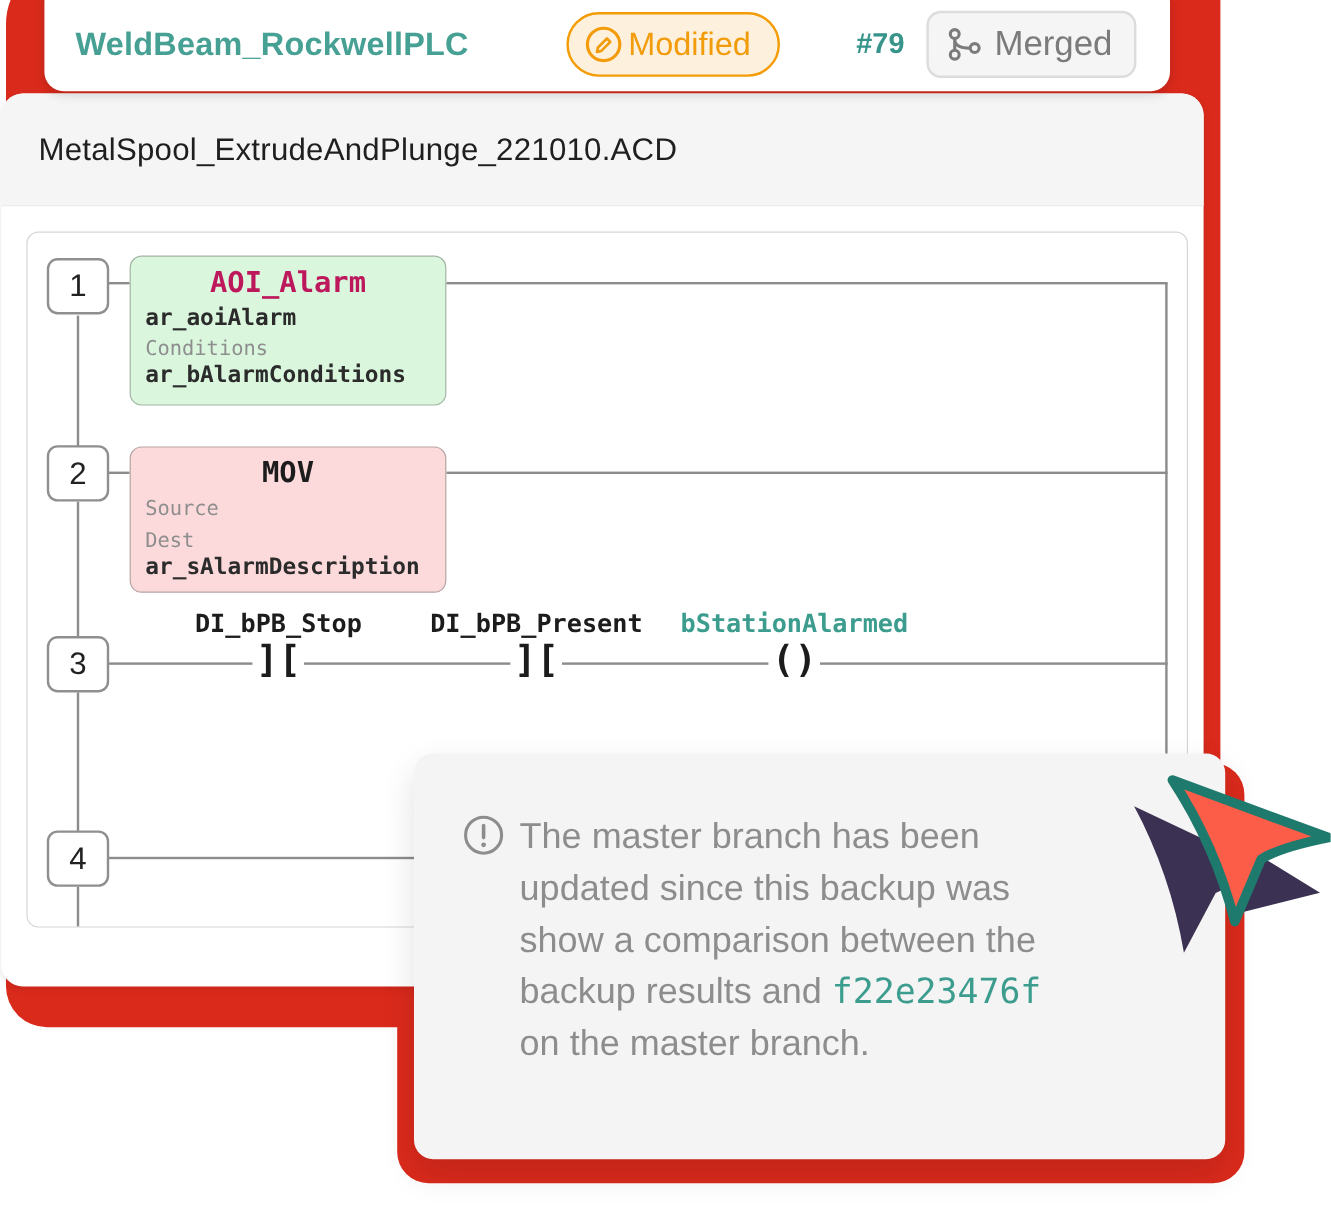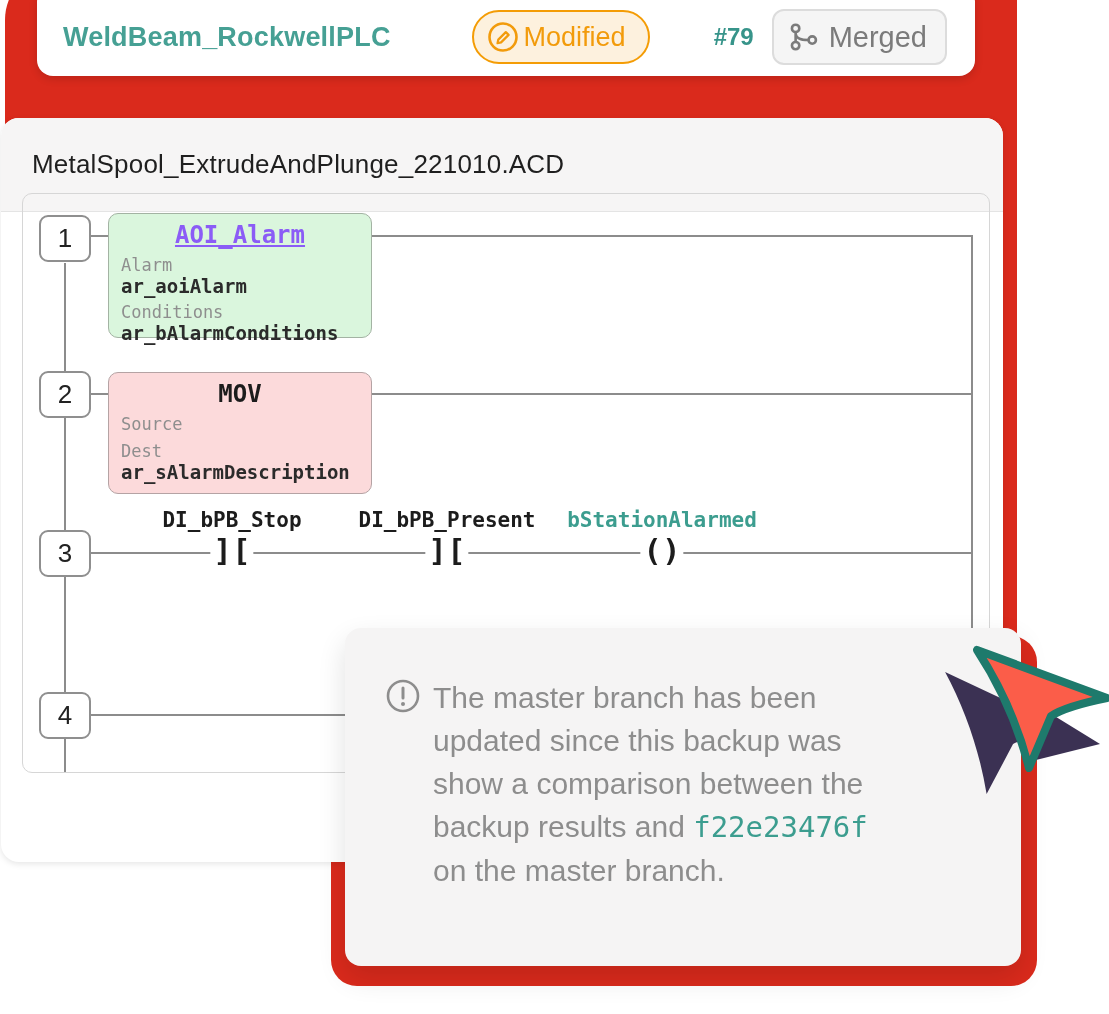--- a/index.html
+++ b/index.html
@@ -8,21 +8,21 @@
   .abs{position:absolute;}
 
   
   .red-main{left:5px;top:-34px;width:1012px;height:890px;background:#da2a1c;
             border-radius:54px 30px 30px 34px;z-index:1;}
   .red-tooltip{left:331px;top:636px;width:706px;height:350px;background:#da2a1c;
                border-radius:26px;z-index:1;}
 
   
   .main-card{left:1px;top:78px;width:1002px;height:744px;background:#fff;border-radius:18px;
-             box-shadow:0 2px 6px rgba(0,0,0,.10);z-index:2;margin-top:40px;}
+             box-shadow:0 2px 6px rgba(0,0,0,.10);z-index:2;}
   .filename-bar{position:absolute;left:0;top:0;width:100%;height:94px;background:#f6f5f5;
                 border-bottom:1px solid #e4e4e4;border-radius:18px 18px 0 0;display:flex;align-items:center;box-sizing:border-box;padding-left:31px;}
   .filename-bar span{font-size:26px;color:#1f1f1f;letter-spacing:.2px;}
 
   
   .header-card{left:37px;top:-14px;width:938px;height:90px;background:#fff;border-radius:16px;
                box-shadow:0 3px 9px rgba(0,0,0,.14);z-index:3;display:flex;align-items:center;box-sizing:border-box;padding:12px 28px 0 26px;}
   .proj-title{font-size:27px;color:#46a094;font-weight:bold;letter-spacing:.2px;text-align:center;}
   .badge-modified{margin-left:auto;display:flex;align-items:center;gap:4px;border:2.5px solid #f49c05;
                   background:#fdf1de;color:#f29b0b;border-radius:27px;height:50px;padding:0 22px 0 12px;font-size:27px;}
@@ -34,21 +34,21 @@
   .ladder-layer{left:0;top:0;width:1109px;height:1014px;z-index:2;pointer-events:none;}
   .ladder-frame{position:absolute;left:22px;top:193px;width:966px;height:578px;border:1.5px solid #d6d6d6;border-radius:10px;}
   .lline{position:absolute;background:#8c8c8c;}
   .rung-box{position:absolute;left:39px;width:52px;height:47px;background:#fff;border:2px solid #8f8f8f;border-radius:9px;
             box-sizing:border-box;display:flex;align-items:center;justify-content:center;font-size:26px;color:#222;}
   .lblock{position:absolute;left:108px;width:264px;border-radius:10px;box-sizing:border-box;padding:7px 12px 8px 12px;
           font-family:"DejaVu Sans Mono", monospace;}
   .lblock.green{background:#daf6dd;border:1.5px solid #a3b3a3;}
   .lblock.pink{background:#fcdadb;border:1.5px solid #b5a3a4;}
   .lblock .btitle{text-align:center;font-size:24px;font-weight:bold;margin-bottom:6px;}
-  .lblock.green .btitle{color:#8b5cf6;text-decoration:underline;}
+  .lblock.green .btitle{color:#be185d;}
   .lblock.pink .btitle{color:#1c1c1c;}
   .lblock .plabel{font-size:17px;color:#8e8e8e;line-height:21px;margin-top:6px;}
   .lblock .pvalue{font-size:19px;color:#2b2b2b;font-weight:bold;line-height:20px;}
   .rlabel{position:absolute;transform:translateX(-50%);font-family:"DejaVu Sans Mono", monospace;
           font-size:21px;font-weight:bold;color:#1c1c1c;white-space:nowrap;top:508px;}
   .rlabel.teal{color:#3c9d8f;}
   .rsymbol{position:absolute;transform:translateX(-50%);top:532px;font-family:"DejaVu Sans Mono", monospace;
            font-size:31px;font-weight:bold;color:#1c1c1c;background:#fff;padding:0 3px;line-height:36px;}
 
   
@@ -98,21 +98,20 @@
       </div>
     <div class="rung-box" style="top:530px;">
         <span>3</span>
       </div>
     <div class="rung-box" style="top:692px;">
         <span>4</span>
       </div>
 
     <div class="lblock green" style="top:213px;height:125px;">
       <div class="btitle">AOI_Alarm</div>
-      <div class="plabel" style="margin-top:0;">Alarm</div>
       <div class="pvalue">ar_aoiAlarm</div>
       <div class="plabel">Conditions</div>
       <div class="pvalue">ar_bAlarmConditions</div>
     </div>
 
     <div class="lblock pink" style="top:372px;height:122px;">
       <div class="btitle">MOV</div>
       <div class="plabel" style="margin-top:0;">Source</div>
       <div class="plabel">Dest</div>
       <div class="pvalue">ar_sAlarmDescription</div>

